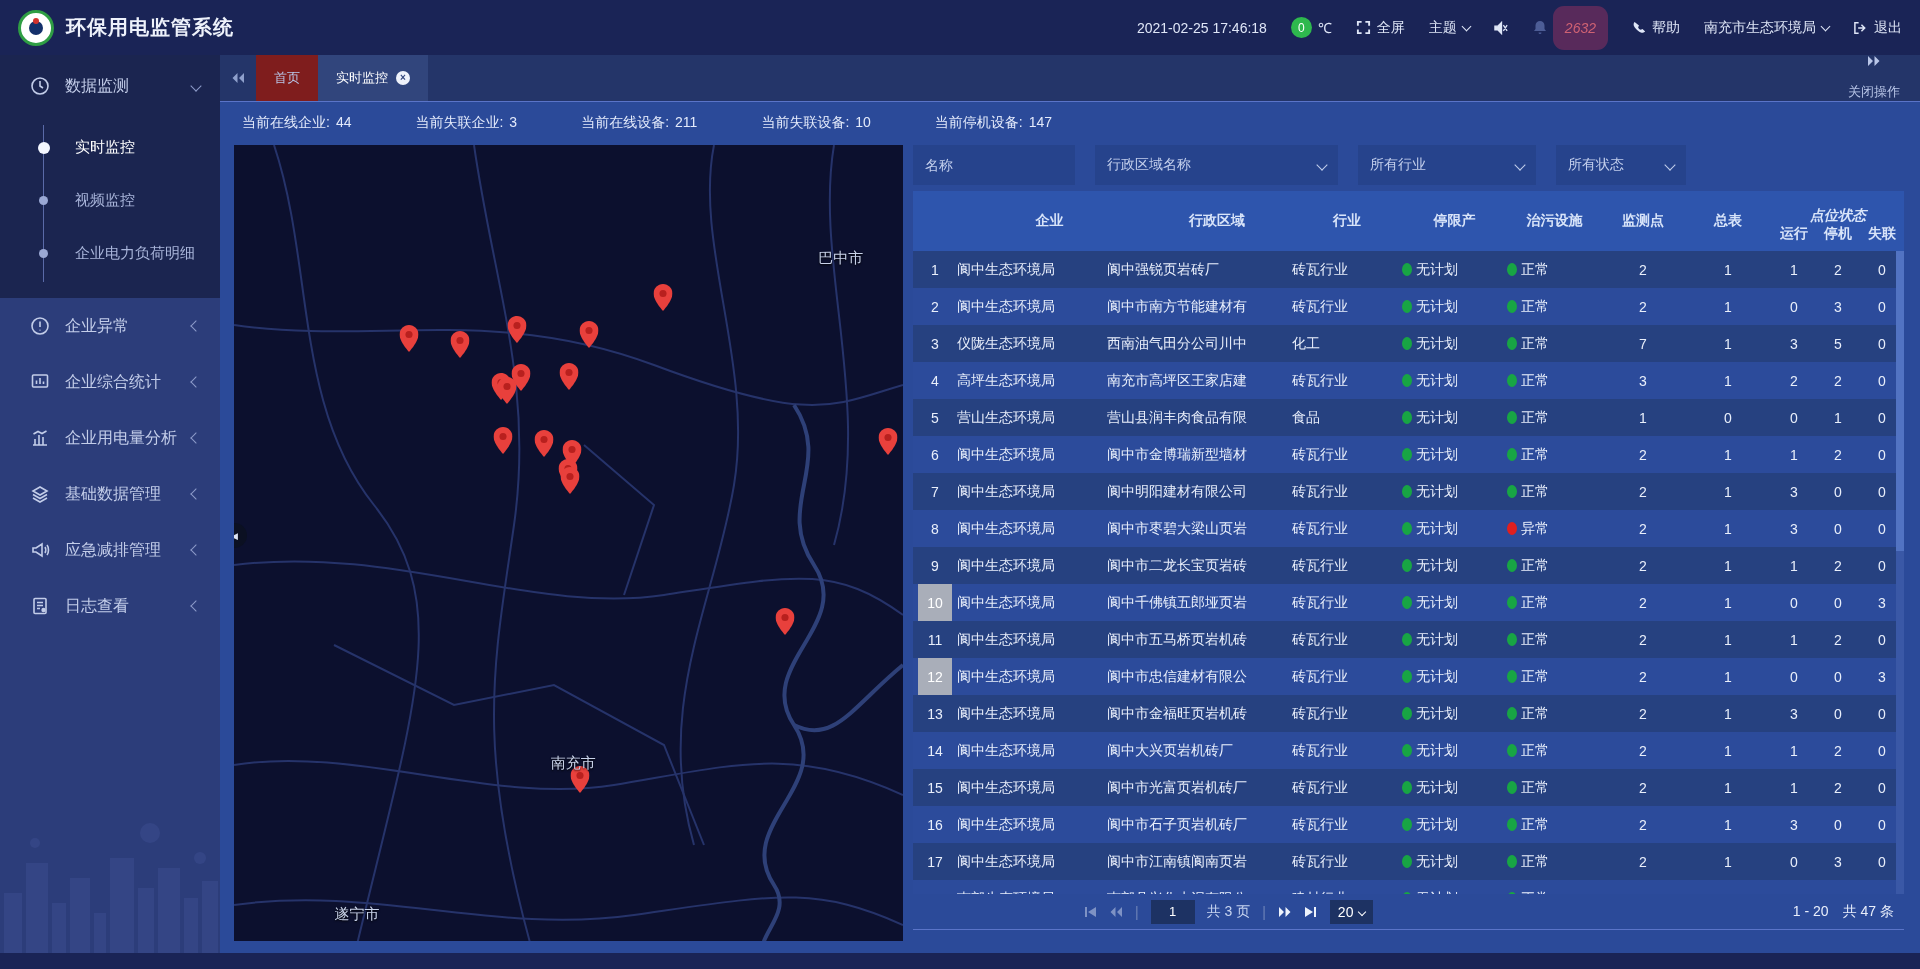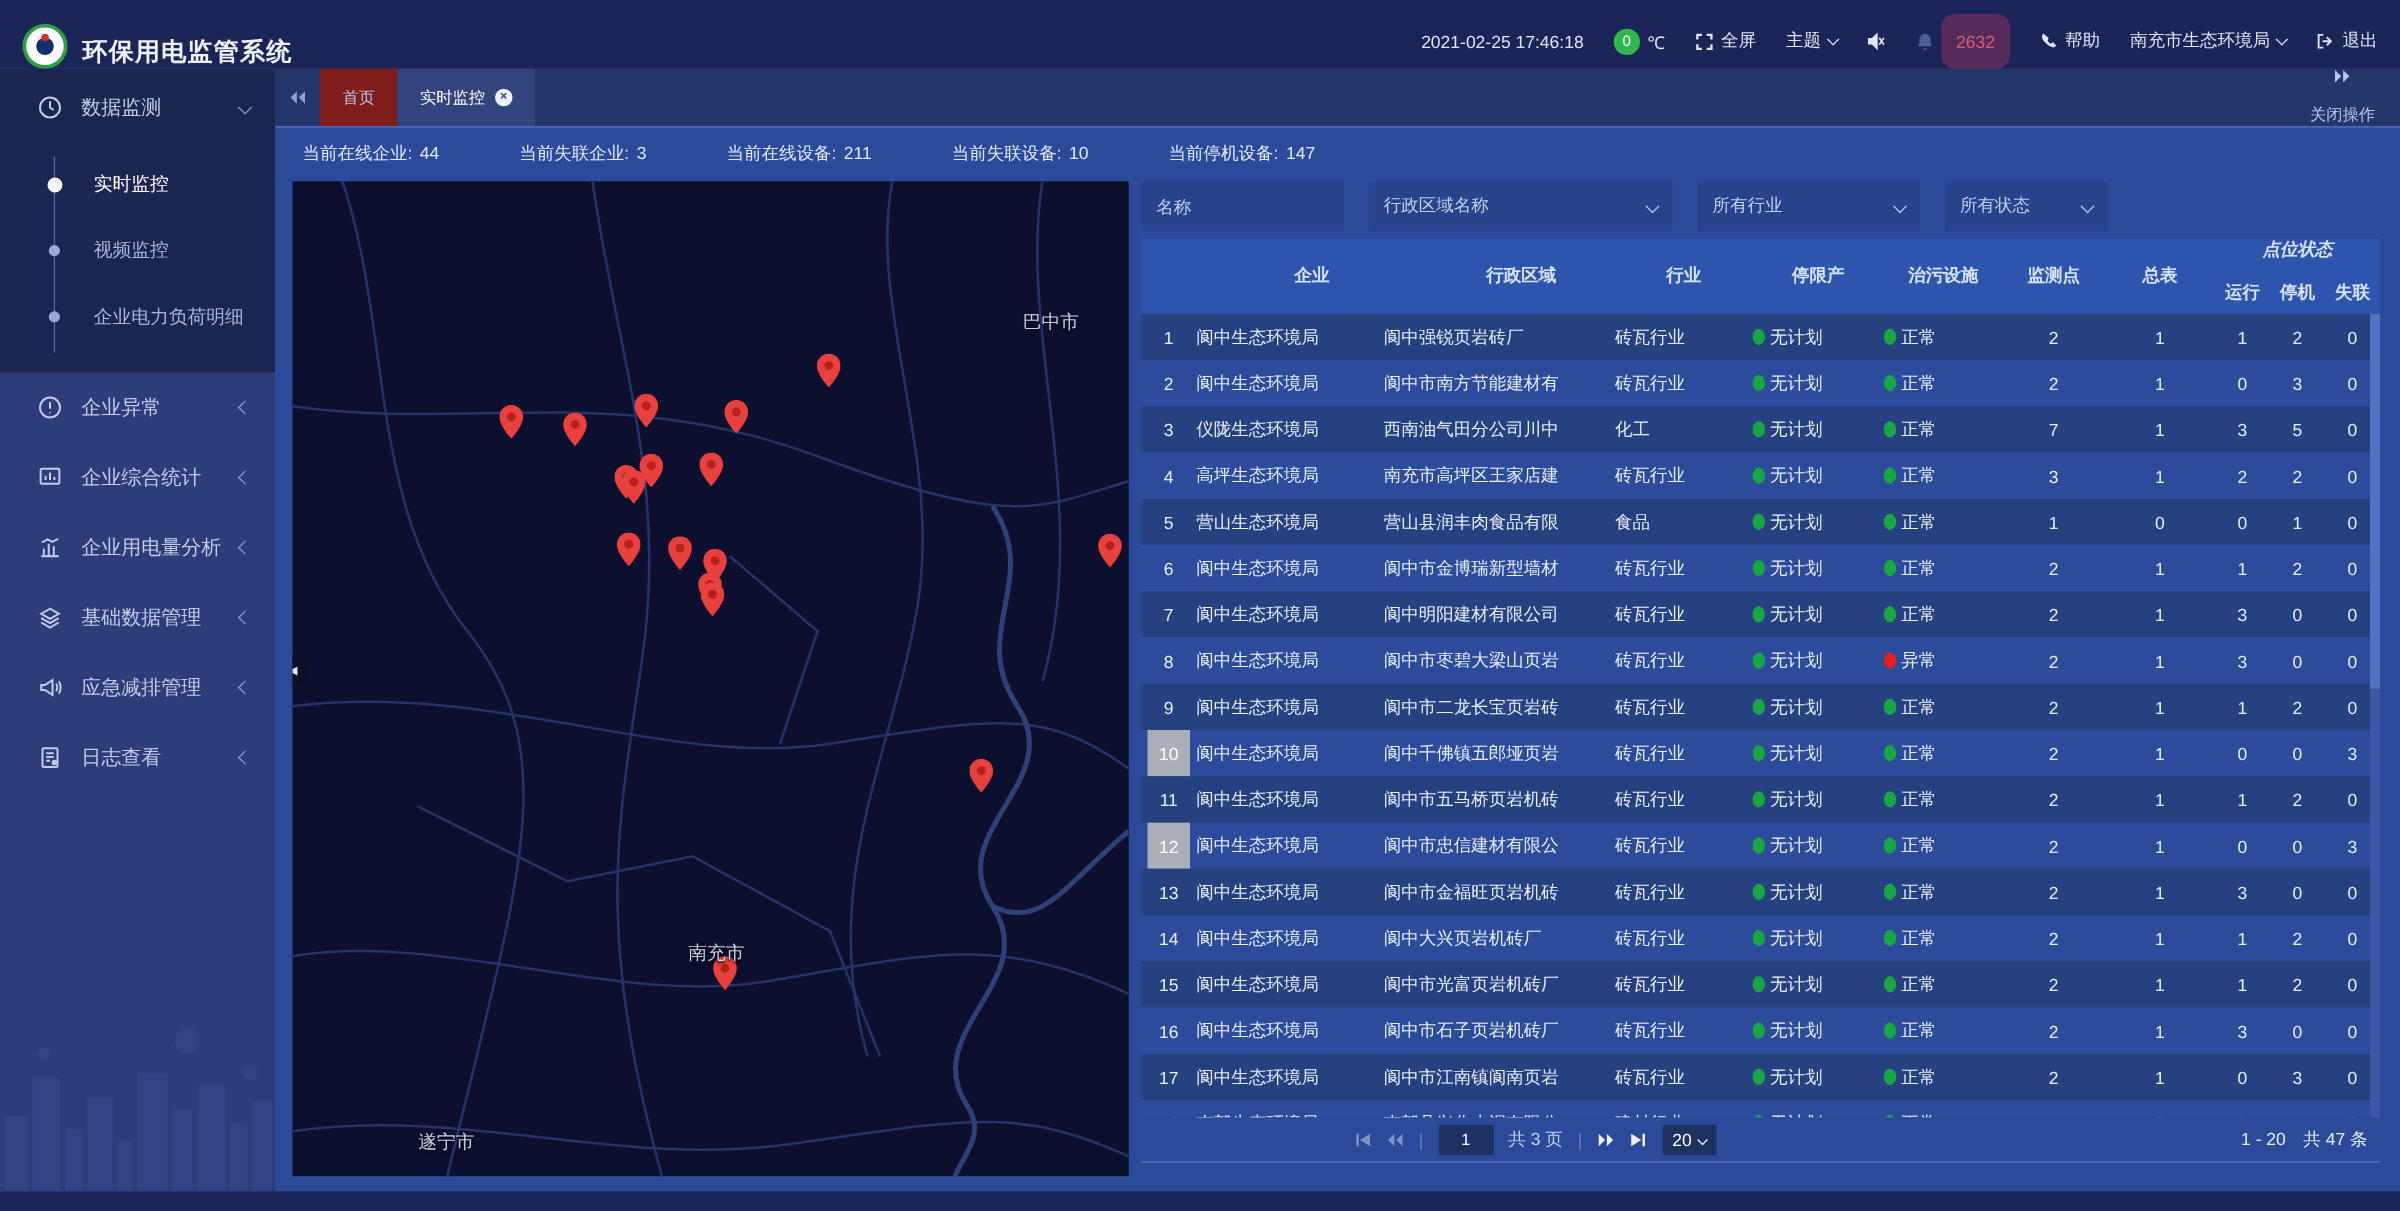--- a/index.html
+++ b/index.html
@@ -1,33 +1,33 @@
 <!DOCTYPE html>
 <html><head>
 <meta charset="utf-8">
 <style>
   * { margin:0; padding:0; box-sizing:border-box; }
   html,body { width:1920px; height:969px; overflow:hidden; background:#0b102a;
               font-family:"Liberation Sans", sans-serif; }
   .page { width:1920px; height:969px; display:flex; flex-direction:column; background:#2b4a99; }
 
   
-  .hdr { flex:0 0 55px; background:#1a2456; display:flex; align-items:flex-end; color:#eef2fb; padding:0 18px; }
+  .hdr { flex:0 0 55px; background:#1a2456; display:flex; align-items:center; color:#eef2fb; padding:0 18px; }
   .logo { width:36px; height:36px; border-radius:50%; background:#fff; border:3px solid #2f9e44;
           display:flex; align-items:center; justify-content:center; position:relative; }
   .logo .em { width:14px; height:14px; border-radius:50%; background:#14306b; position:relative; }
   .logo .em::before { content:''; position:absolute; left:4px; top:-3px; width:6px; height:6px; border-radius:50%; background:#d2322d; }
   .hdr-title { font-size:20px; font-weight:bold; margin-left:12px; letter-spacing:1px; }
   .hdr-right { margin-left:auto; display:flex; align-items:center; gap:24px; font-size:14px; color:#dfe6f7; }
   .hdr-item { display:flex; align-items:center; gap:6px; cursor:default; white-space:nowrap; }
   .temp-badge { width:21px; height:21px; border-radius:50%; background:#2eb84e; color:#fff; font-size:12px;
                 display:flex; align-items:center; justify-content:center; }
   .caret-down { width:7px; height:7px; border-right:1.6px solid currentColor; border-bottom:1.6px solid currentColor;
                 transform:rotate(45deg); margin-top:-3px; display:inline-block; }
-  .pill { background:rgba(165,52,97,.45); color:#cf6273; border-radius:11px; padding:14px 12px; font-size:14px; }
+  .pill { background:rgba(165,52,97,.45); color:#cf6273; border-radius:11px; padding:14px 12px; font-size:14px;font-style:italic; }
   .bell { color:#4d5d96; }
   svg.ic { display:block; }
 
   
   .body { flex:1; display:flex; min-height:0; }
 
   
   .sb { flex:0 0 220px; background:#2c3d7a; position:relative; color:#c3cde9; overflow:hidden; }
   .sb-sec { background:#1b2550; padding-bottom:6px; }
   .sb-item { height:62px; display:flex; align-items:center; padding:0 20px 0 30px; font-size:16px; gap:15px; cursor:pointer; }
@@ -85,21 +85,21 @@
   input.finput::placeholder { color:#c3cfec; }
   .sel-region { width:243px; } .sel-industry { width:178px; } .sel-status { width:130px; }
   .fcaret { width:8px; height:8px; border-right:1.6px solid #c3cfec; border-bottom:1.6px solid #c3cfec; transform:rotate(45deg); margin-left:10px; }
 
   
   .thead { flex:0 0 60px; background:#2e55ad; display:flex; color:#d8e4f9; font-size:14px; font-weight:bold; }
   .th { display:flex; align-items:center; justify-content:center; }
   .c-no{flex:0 0 44px;} .c-region{flex:0 0 150px;} .c-company{flex:1 1 186px; min-width:0;}
   .c-industry{flex:0 0 110px;} .c-plan{flex:0 0 105px;} .c-fac{flex:0 0 95px;}
   .c-points{flex:0 0 82px;} .c-meter{flex:0 0 88px;} .c-s{flex:0 0 44px;}
-  .th-group { flex:0 0 132px; display:flex; flex-direction:column; justify-content:space-between; padding:0 0 8px 0; }
+  .th-group { flex:0 0 132px; display:flex; flex-direction:column; justify-content:space-between; padding:16px 0 8px 0; }
   .th-group .gtitle { font-style:italic; text-align:center; }
   .th-group .subs { display:flex; }
   .th-group .subs span { flex:0 0 44px; text-align:center; }
 
   .tbody { flex:0 0 643px; overflow:hidden; position:relative; }
   .tr { display:flex; height:37px; align-items:center; color:#e9effb; font-size:14px; cursor:pointer; }
   .tr:nth-child(odd) { background:#264180; }
   .tr:nth-child(even) { background:#2c4b9b; }
   .td { overflow:hidden; white-space:nowrap; }
   .td.center { text-align:center; }

